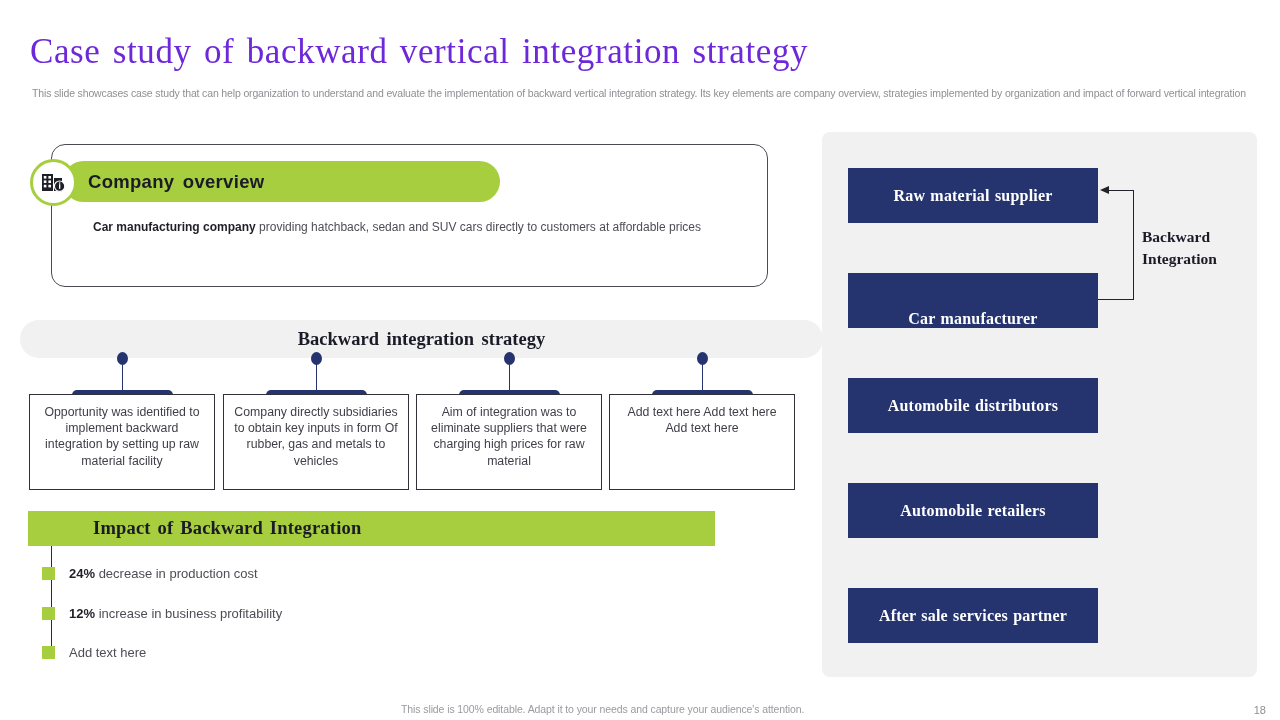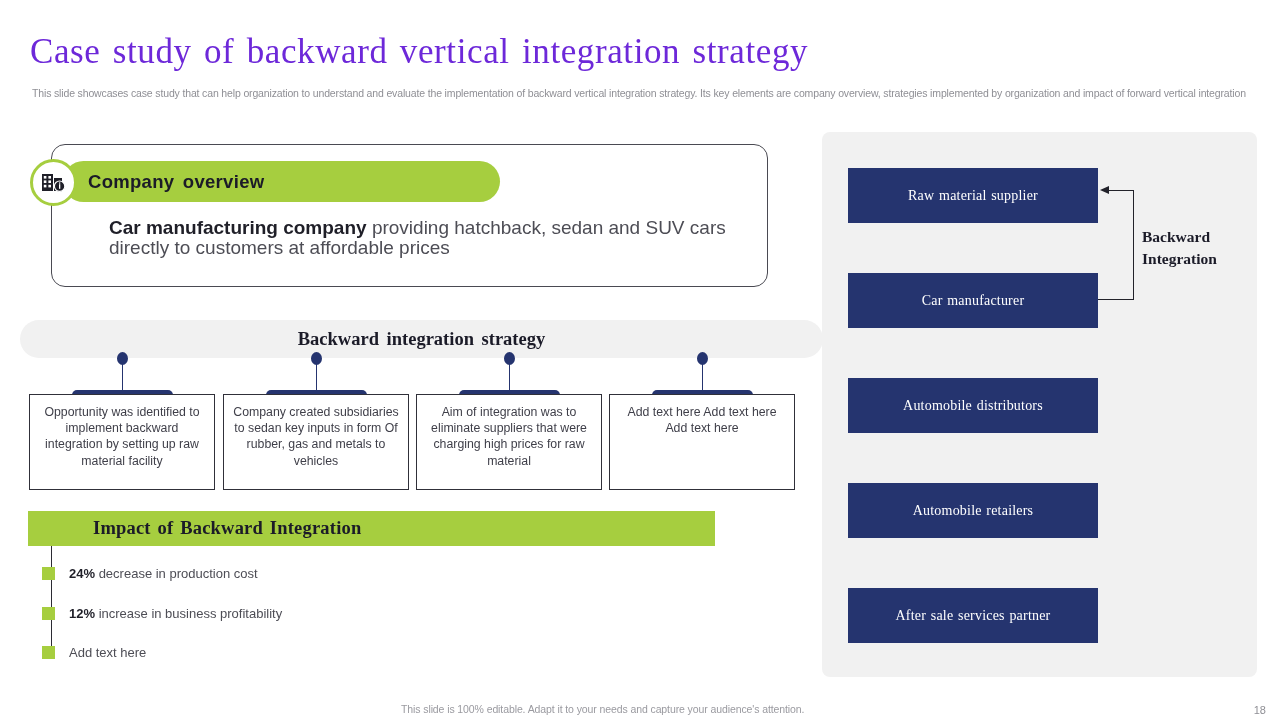--- a/index.html
+++ b/index.html
@@ -87,24 +87,23 @@
     box-sizing: border-box;
     display: flex;
     align-items: center;
     justify-content: center;
   }
   #company-body {
     position: absolute;
     left: 93px;
     top: 218px;
     width: 640px;
-    font-size: 19px;
+    font-size: 12px;
     line-height: 19.5px;
     color: #4d4d55;
-    margin-left: 16px;
   }
   #company-body b {
     color: #1f1f28;
     font-weight: bold;
   }
 
   
   #strategy-band {
     position: absolute;
     left: 20px;
@@ -247,22 +246,22 @@
     left: 848px;
     width: 250px;
     height: 55px;
     background: #25346f;
     display: flex;
     align-items: center;
     justify-content: center;
   }
   .chain-label {
     font-family: "Liberation Serif", serif;
-    font-size: 14px;
-    font-weight: normal;
+    font-size: 16px;
+    font-weight: bold;
     color: #ffffff;
     letter-spacing: 0.2px;
     word-spacing: 1px;
   }
   #bi-bracket {
     position: absolute;
     left: 1098px;
     top: 190px;
     width: 36px;
     height: 110px;
@@ -372,21 +371,21 @@
     <div class="strat-dot"></div>
     <div class="strat-stem"></div>
     <div class="strat-tab"></div>
     <div class="strat-box">Opportunity was identified to implement backward integration by setting up raw material facility</div>
   </div>
 
   <div class="strat-col" style="left:223px;">
     <div class="strat-dot"></div>
     <div class="strat-stem"></div>
     <div class="strat-tab"></div>
-    <div class="strat-box">Company created subsidiaries to sedan key inputs in form Of rubber, gas and metals to vehicles</div>
+    <div class="strat-box">Company directly subsidiaries to obtain key inputs in form Of rubber, gas and metals to vehicles</div>
   </div>
 
   <div class="strat-col" style="left:416px;">
     <div class="strat-dot"></div>
     <div class="strat-stem"></div>
     <div class="strat-tab"></div>
     <div class="strat-box">Aim of integration was to eliminate suppliers that were charging high prices for raw material</div>
   </div>
 
   <div class="strat-col" style="left:609px;">
@@ -414,21 +413,21 @@
   <div class="impact-item" style="top:643px;padding-left:19px;">
     <div class="impact-bullet"></div>
     <div class="impact-text"><b></b><span>Add text here</span></div>
   </div>
 
   <div id="right-panel"></div>
 
   <div class="chain-box" style="top:168px;">
     <span class="chain-label">Raw material supplier</span>
   </div>
-  <div class="chain-box" style="top:273px;">
+  <div class="chain-box" style="top:273px;align-items:flex-end;">
     <span class="chain-label">Car manufacturer</span>
   </div>
   <div class="chain-box" style="top:378px;">
     <span class="chain-label">Automobile distributors</span>
   </div>
   <div class="chain-box" style="top:483px;">
     <span class="chain-label">Automobile retailers</span>
   </div>
   <div class="chain-box" style="top:588px;">
     <span class="chain-label">After sale services partner</span>

